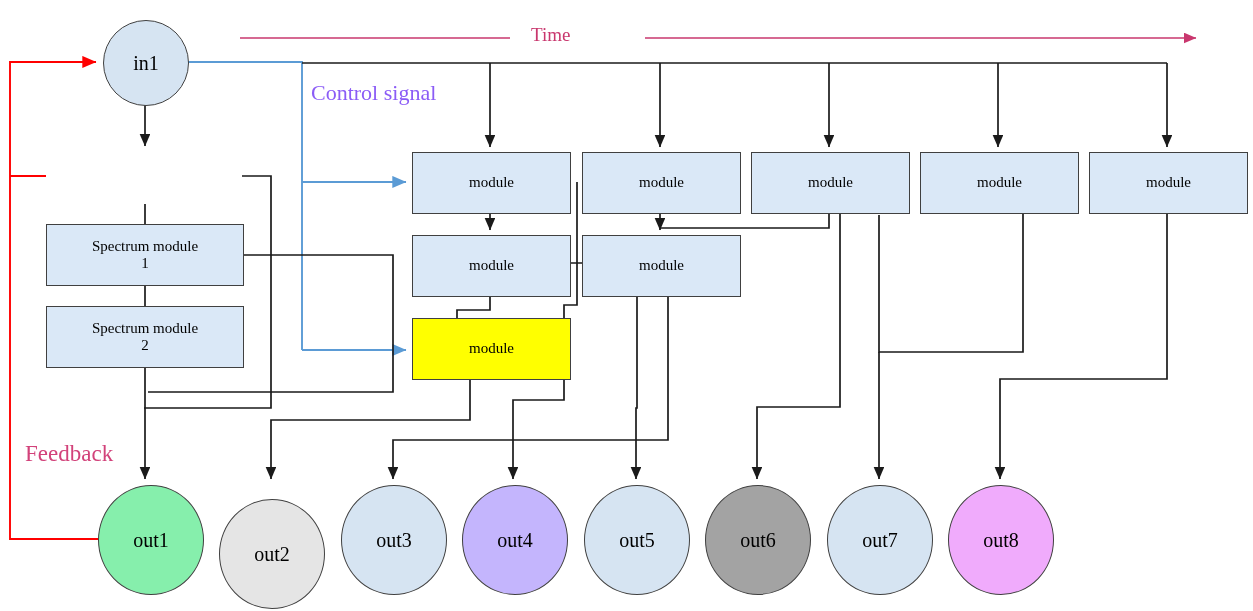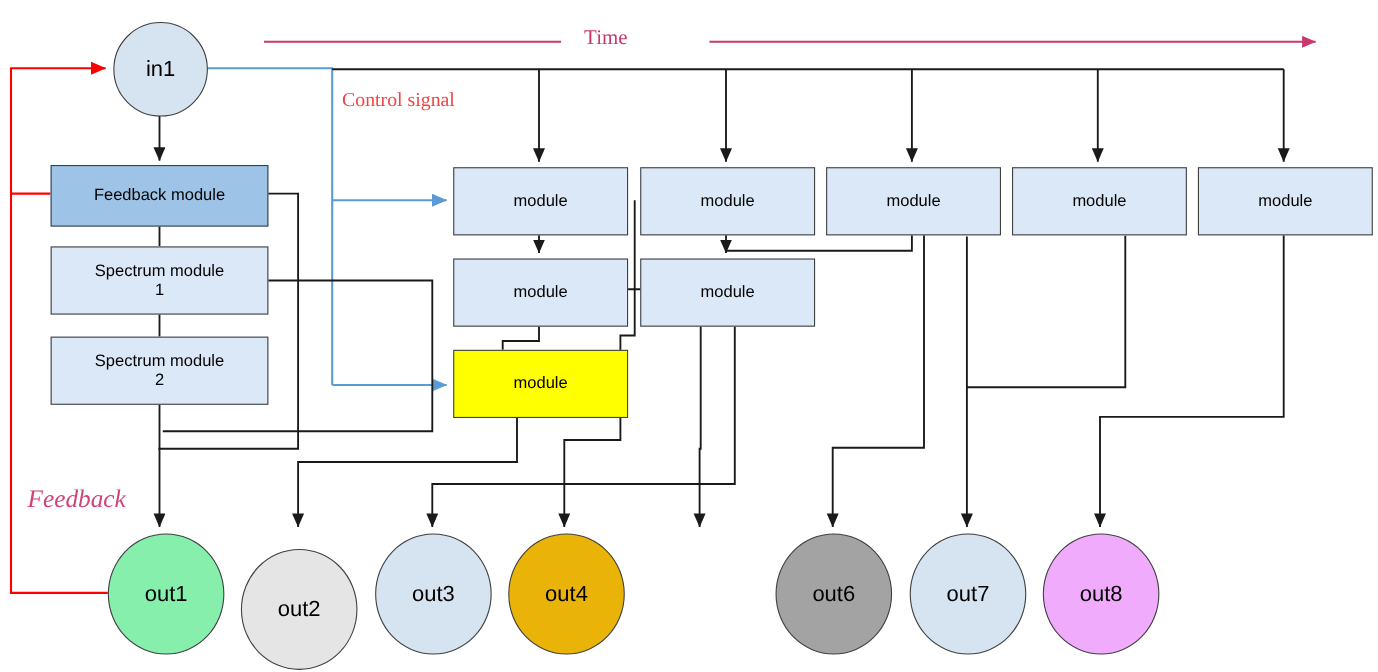--- a/index.html
+++ b/index.html
@@ -2,28 +2,28 @@
 <html><head>
 <meta charset="utf-8">
 <style>
   html,body{margin:0;padding:0;background:#ffffff;}
   body{font-family:"Liberation Sans",sans-serif;}
   #stage{position:relative;width:1253px;height:611px;background:#ffffff;overflow:hidden;}
   svg#wires{position:absolute;left:0;top:0;width:1253px;height:611px;}
   .node-label{
     position:absolute;display:flex;align-items:center;justify-content:center;
     text-align:center;color:#000000;pointer-events:none;
-    font-family:Liberation Sans, sans-serif;
+    font-family:Liberation Serif, serif;
   }
   .box-label{font-size:15px;line-height:1.15;}
   .circle-label{font-size:20px;}
   .annot{position:absolute;font-family:"Liberation Serif",serif;}
   .annot-time{font-size:19px;color:#c9376e;}
   .annot-feedback{font-size:23px;color:#d2427a;}
-  .annot-control{font-size:18px;color:#ef4444;}
+  .annot-control{font-size:22px;color:#8b5cf6;}
 </style>
 </head>
 <body>
 
 <div id="stage">
 
   <svg id="wires" viewBox="0 0 1253 611">
     <defs>
       <marker id="ah-black" markerWidth="9" markerHeight="9" refX="7.2" refY="3.2" orient="auto" markerUnits="strokeWidth">
         <path d="M0,0 L7.4,3.2 L0,6.4 z" fill="#1a1a1a"></path>
@@ -94,23 +94,20 @@
       <path d="M1167,212 L1167,379 L1000,379 L1000,479" marker-end="url(#ah-black)"></path>
 
       <path d="M242,176 L271,176 L271,408 L144,408"></path>
 
       <path d="M242,255 L393,255 L393,392 L148,392"></path>
 
       <path d="M145,366 L145,479" marker-end="url(#ah-black)"></path>
     </g>
   </svg>
 
-  <div class="node-label box-label" style="left:46px;top:150px;width:196px;height:54px;background:#9dc3e6;border:1.6px solid #404040;">
-    <span>Feedback module</span>
-  </div>
 
   <div class="node-label box-label" style="left:46px;top:224px;width:196px;height:60px;background:#dae8f7;border:1.6px solid #404040;">
     <span style="white-space:pre-line;">Spectrum module
 1</span>
   </div>
 
   <div class="node-label box-label" style="left:46px;top:306px;width:196px;height:60px;background:#dae8f7;border:1.6px solid #404040;">
     <span style="white-space:pre-line;">Spectrum module
 2</span>
   </div>
@@ -148,30 +145,33 @@
 
   <div class="node-label circle-label" style="left:98px;top:485px;width:104px;height:108px;border-radius:50%;background:#86efac;border:1.6px solid #404040;">
     <span>out1</span>
   </div>
   <div class="node-label circle-label" style="left:219px;top:499px;width:104px;height:108px;border-radius:50%;background:#e5e5e5;border:1.6px solid #404040;">
     <span>out2</span>
   </div>
   <div class="node-label circle-label" style="left:341px;top:485px;width:104px;height:108px;border-radius:50%;background:#d6e4f2;border:1.6px solid #404040;">
     <span>out3</span>
   </div>
-  <div class="node-label circle-label" style="left:462px;top:485px;width:104px;height:108px;border-radius:50%;background:#eab308;border:1.6px solid #404040;">
+  <div class="node-label circle-label" style="left:462px;top:485px;width:104px;height:108px;border-radius:50%;background:#c4b5fd;border:1.6px solid #404040;">
     <span>out4</span>
+  </div>
+  <div class="node-label circle-label" style="left:584px;top:485px;width:104px;height:108px;border-radius:50%;background:#d6e4f2;border:1.6px solid #404040;">
+    <span>out5</span>
   </div>
   <div class="node-label circle-label" style="left:705px;top:485px;width:104px;height:108px;border-radius:50%;background:#a3a3a3;border:1.6px solid #404040;">
     <span>out6</span>
   </div>
   <div class="node-label circle-label" style="left:827px;top:485px;width:104px;height:108px;border-radius:50%;background:#d6e4f2;border:1.6px solid #404040;">
     <span>out7</span>
   </div>
   <div class="node-label circle-label" style="left:948px;top:485px;width:104px;height:108px;border-radius:50%;background:#f0abfc;border:1.6px solid #404040;">
     <span>out8</span>
   </div>
 
   <div class="annot annot-time" style="left:531px;top:24px;">Time</div>
   <div class="annot annot-control" style="left:311px;top:80px;">Control signal</div>
-  <div class="annot annot-feedback" style="left:25px;top:441px;font-style:italic;">Feedback</div>
+  <div class="annot annot-feedback" style="left:25px;top:441px;">Feedback</div>
 
 </div>
 
 </body></html>

